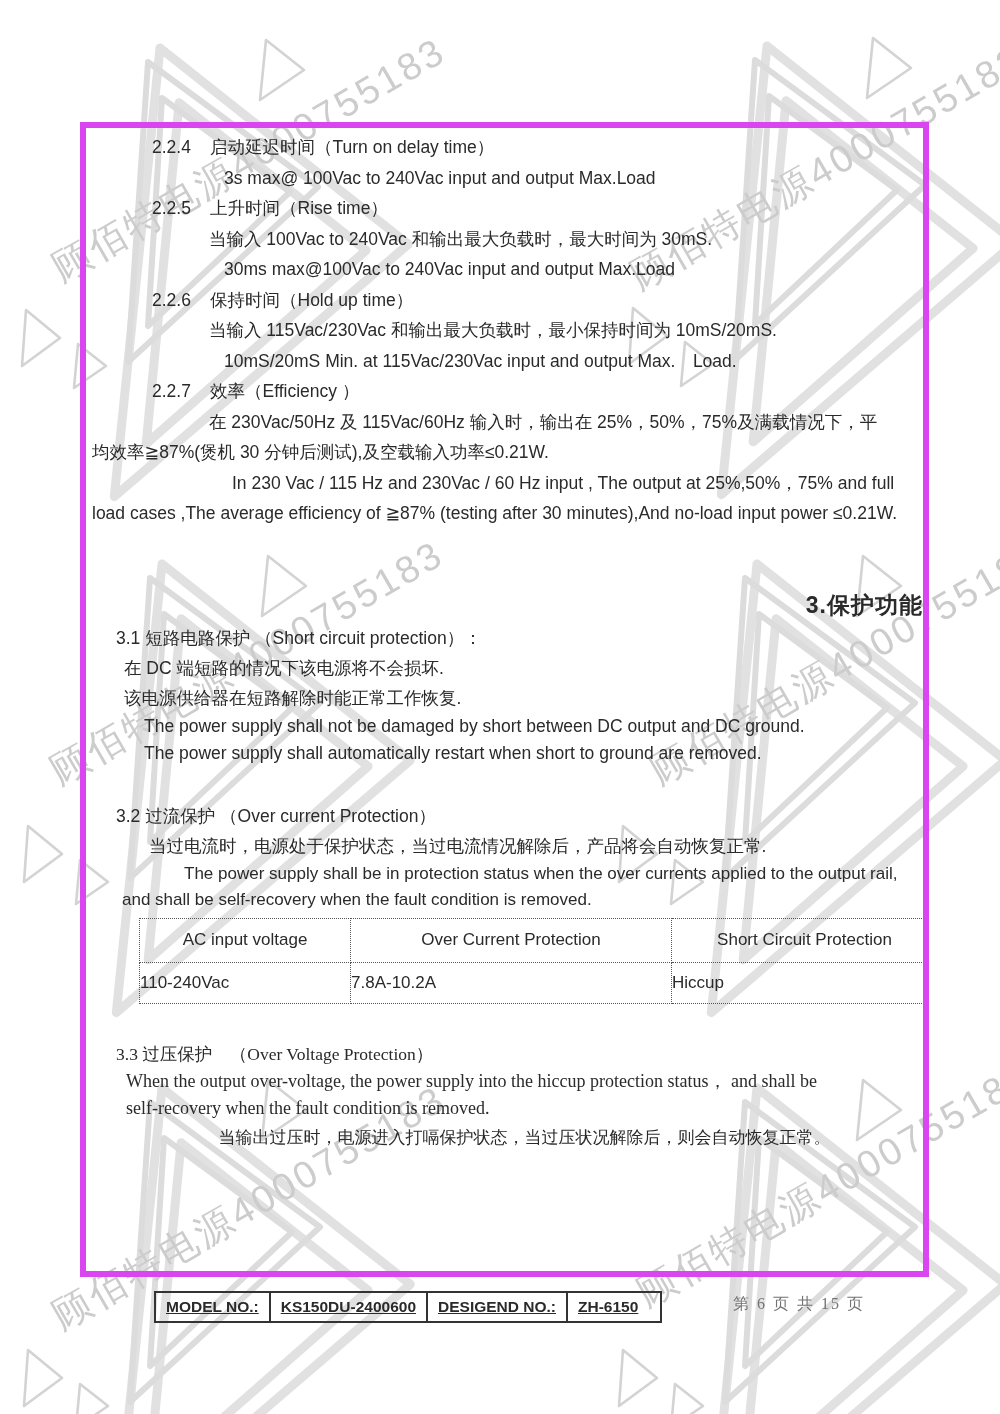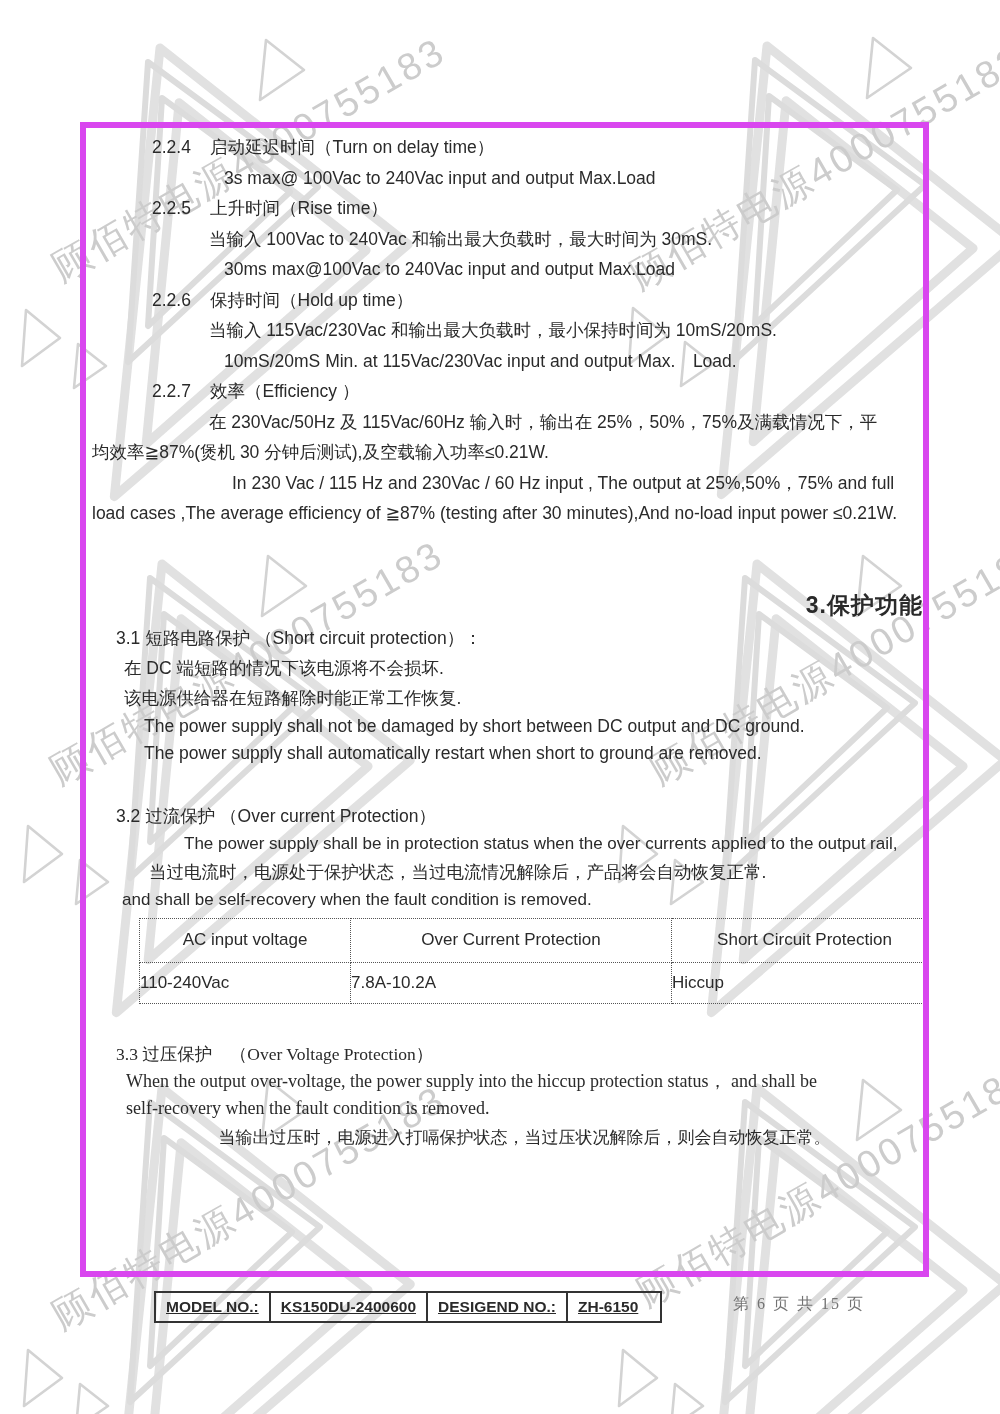--- a/index.html
+++ b/index.html
@@ -139,22 +139,22 @@
 
     <div class="h3">3.保护功能</div>
 
     <div class="line s31-head">3.1 短路电路保护 （Short circuit protection）：</div>
     <div class="line s31-zh">在 DC 端短路的情况下该电源将不会损坏.</div>
     <div class="line s31-zh">该电源供给器在短路解除时能正常工作恢复.</div>
     <div class="line s31-en">The power supply shall not be damaged by short between DC output and DC ground.</div>
     <div class="line s31-en">The power supply shall automatically restart when short to ground are removed.</div>
 
     <div class="line s32-head">3.2 过流保护 （Over current Protection）</div>
+    <div class="line s32-zh">当过电流时，电源处于保护状态，当过电流情况解除后，产品将会自动恢复正常.</div>
     <div class="line s32-en1">The power supply shall be in protection status when the over currents applied to the output rail,</div>
-    <div class="line s32-zh">当过电流时，电源处于保护状态，当过电流情况解除后，产品将会自动恢复正常.</div>
     <div class="line s32-en2">and shall be self-recovery when the fault condition is removed.</div>
 
     <table class="prot-table">
       <tbody>
           <tr>
         <th class="col-1">AC input voltage</th>
         <th class="col-2">Over Current Protection</th>
         <th class="col-3">Short Circuit Protection</th>
       </tr>
       <tr>

